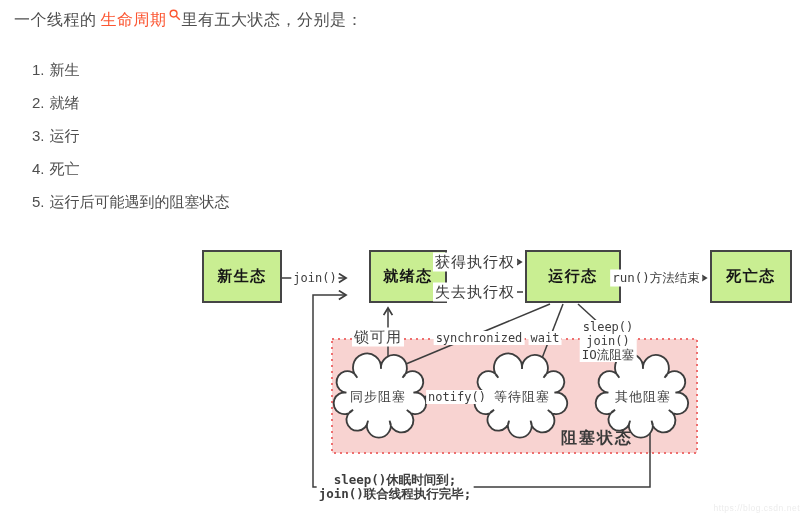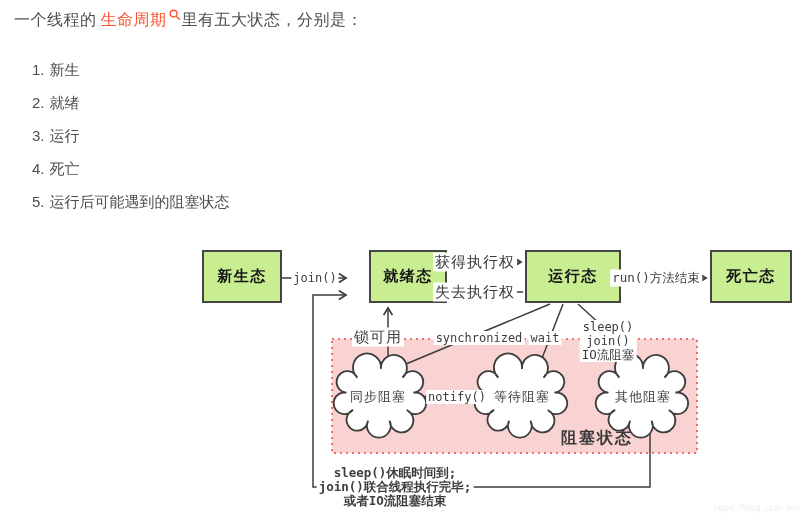--- a/index.html
+++ b/index.html
@@ -124,20 +124,19 @@
   <div class="mix">IO流阻塞</div>
 </div>
 
 <div class="lbl code bgw" style="left:457px;top:397px;">notify()</div>
 
 <div class="lbl area-label" style="left:597px;top:438px;">阻塞状态</div>
 
 <div class="lbl block bgw mix" style="left:395px;top:487px;font-weight:bold;">
   <div>sleep()休眠时间到;</div>
   <div>join()联合线程执行完毕;</div>
-  <div>或者IO流阻塞结束</div>
 </div>
 
 <div class="lbl cloud-label" style="left:378px;top:397px;">同步阻塞</div>
 <div class="lbl cloud-label" style="left:522px;top:397px;">等待阻塞</div>
 <div class="lbl cloud-label" style="left:643px;top:397px;">其他阻塞</div>
 
 <div class="watermark">https://blog.csdn.net</div>
 
 </body></html>

